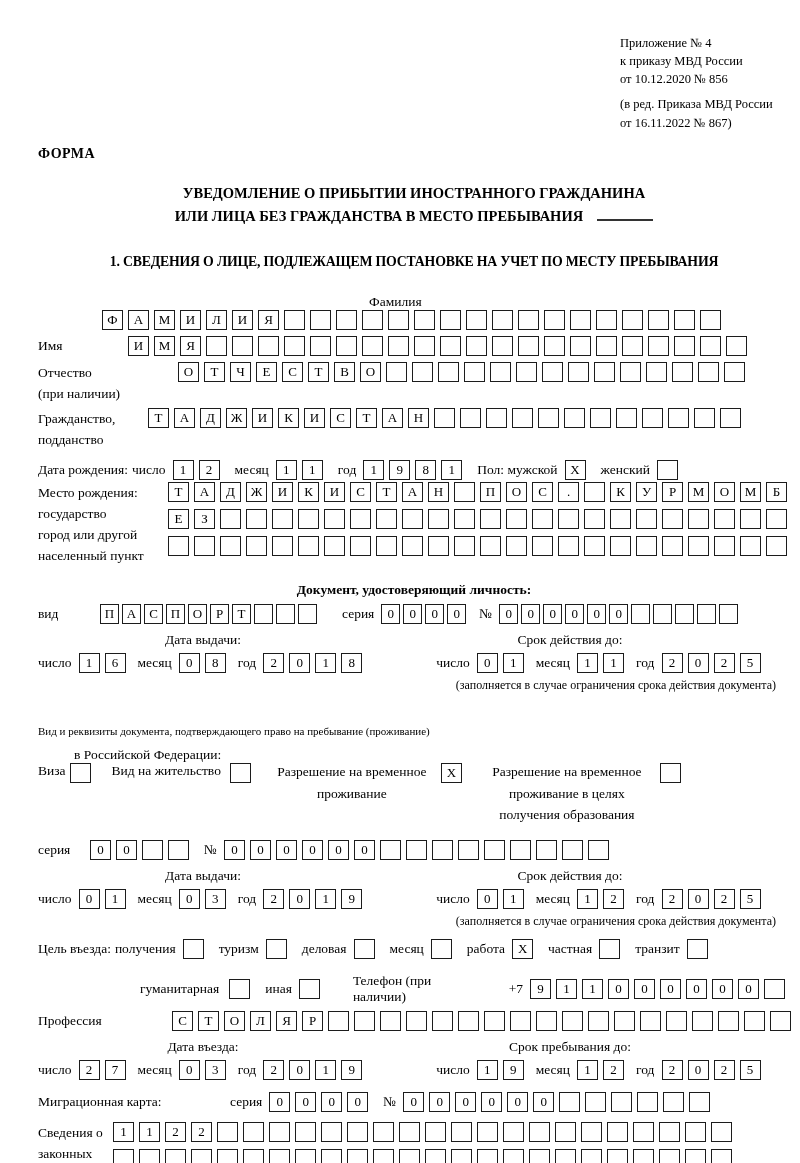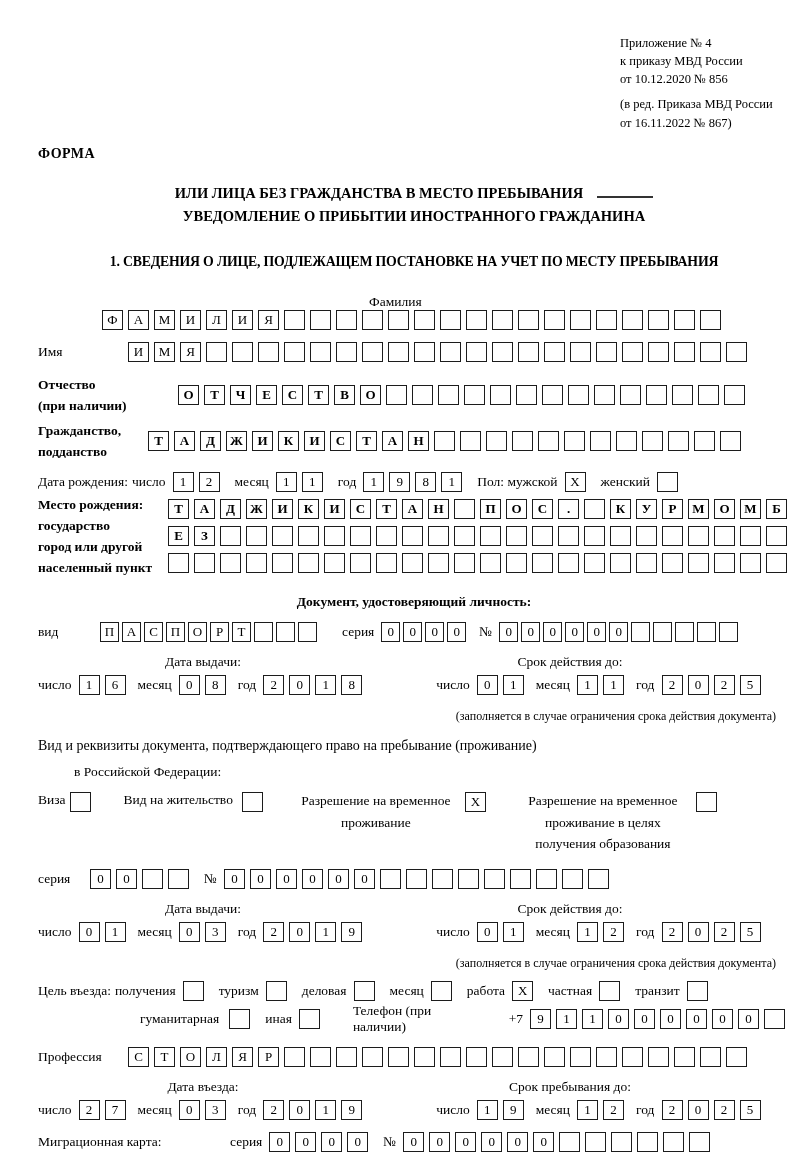--- a/index.html
+++ b/index.html
@@ -12,22 +12,22 @@
   
   .hdr{margin-left:582px;font-size:12.5px;line-height:1.45;width:190px;}
   .hdr .gap{margin-top:7px;}
   .forma{padding-right:30px;font-weight:bold;font-size:14px;margin-top:14px;letter-spacing:.5px;}
 
   .title{text-align:center;font-weight:bold;font-size:14.5px;margin-top:20px;line-height:1.6;}
   .uline{display:inline-block;width:56px;border-bottom:2px solid #333;margin-left:14px;}
   .sec{text-align:center;font-weight:bold;font-size:13.8px;margin-top:26px;letter-spacing:-.2px;}
 
   
-  .frow{display:flex;align-items:center;margin-top:12px;font-size:13.5px;}
-  .frow.top{align-items:center;font-weight:bold;}
+  .frow{display:flex;align-items:center;margin-top:6px;font-size:13.5px;}
+  .frow.top{align-items:flex-start;}
   .flabel{flex:0 0 auto;}
   .mlabel{line-height:21px;}
   .w90{width:90px;}
   .w110{width:110px;}
   .w130{width:130px;}
   .w140{width:140px;}
   .w75{width:75px;}
 
   .cells{display:flex;}
   .cell{
@@ -40,33 +40,33 @@
   .stack .cells{margin-bottom:7px;}
   .stack .cells:last-child{margin-bottom:0;}
 
   .inlbl{margin:0 7px 0 10px;}
   .inlbl.first{margin-left:4px;}
 
   .doc-head{text-align:center;font-weight:bold;font-size:13.5px;margin-top:16px;}
 
   
   .dates{margin-top:8px;font-size:13.5px;}
-  .dates-head{display:flex;margin-top:12px;}
+  .dates-head{display:flex;}
   .dates-head .dh1{width:330px;text-align:center;}
   .dates-head .dh2{width:380px;text-align:center;margin-left:12px;}
   .dateline{display:flex;align-items:center;margin-top:5px;}
   .dg{display:flex;align-items:center;}
   .dg .lbl{margin:0 7px;}
   .dg.second{margin-left:62px;}
-  .note{text-align:right;font-size:12px;margin-top:14px;padding-right:14px;}
-
-  .intro{font-size:14px;margin-top:14px;}
+  .note{text-align:right;font-size:12px;margin-top:5px;padding-right:14px;}
+
+  .intro{font-size:11px;margin-top:32px;}
   .intro2{font-size:13.5px;margin-top:10px;margin-left:36px;}
 
-  .optrow{display:flex;align-items:flex-start;margin-top:12px;font-size:13.5px;gap:12px;}
+  .optrow{display:flex;align-items:flex-start;font-size:13.5px;}
   .opt{display:flex;align-items:flex-start;margin-right:16px;}
   .opt .cells{margin-left:9px;margin-top:0;}
   .optlabel-multi{width:160px;text-align:center;line-height:1.6;margin-top:-2px;}
 
   .indent{margin-left:102px;}
 </style>
 </head>
 <body>
 
 <div class="page">
@@ -75,22 +75,22 @@
     <div>Приложение № 4</div>
     <div>к приказу МВД России</div>
     <div>от 10.12.2020 № 856</div>
     <div class="gap">(в ред. Приказа МВД России</div>
     <div>от 16.11.2022 № 867)</div>
   </div>
 
   <div class="forma">ФОРМА</div>
 
   <div class="title">
+    <div>УВЕДОМЛЕНИЕ О ПРИБЫТИИ ИНОСТРАННОГО ГРАЖДАНИНА</div>
     <div><span>ИЛИ ЛИЦА БЕЗ ГРАЖДАНСТВА В МЕСТО ПРЕБЫВАНИЯ</span><span class="uline"></span></div>
-    <div>УВЕДОМЛЕНИЕ О ПРИБЫТИИ ИНОСТРАННОГО ГРАЖДАНИНА</div>
   </div>
 
   <div class="sec">1. СВЕДЕНИЯ О ЛИЦЕ, ПОДЛЕЖАЩЕМ ПОСТАНОВКЕ НА УЧЕТ ПО МЕСТУ ПРЕБЫВАНИЯ</div>
 
   <div class="frow" style="margin-top:24px;flex-direction:column;">
     <div class="flabel w90">Фамилия</div>
     <div class="cells">
         <div class="cell">Ф</div>
         <div class="cell">А</div>
         <div class="cell">М</div>
@@ -547,21 +547,21 @@
     <span class="inlbl">частная</span>
     <div class="cells">
         <div class="cell"></div>
       </div>
     <span class="inlbl">транзит</span>
     <div class="cells">
         <div class="cell"></div>
       </div>
   </div>
 
-  <div class="frow indent" style="margin-top:2px;">
+  <div class="frow indent" style="margin-top:14px;">
     <span>гуманитарная</span>
     <div class="cells" style="margin-left:10px;">
         <div class="cell"></div>
       </div>
     <span class="inlbl">иная</span>
     <div class="cells">
         <div class="cell"></div>
       </div>
     <span class="inlbl" style="margin-left:28px;">Телефон (при наличии)</span>
     <span class="inlbl" style="margin-left:26px;">+7</span>
@@ -572,21 +572,21 @@
         <div class="cell">0</div>
         <div class="cell">0</div>
         <div class="cell">0</div>
         <div class="cell">0</div>
         <div class="cell">0</div>
         <div class="cell">0</div>
         <div class="cell"></div>
       </div>
   </div>
 
-  <div class="frow" style="">
+  <div class="frow" style="gap:44px;">
     <div class="flabel w90">Профессия</div>
     <div class="cells">
         <div class="cell">С</div>
         <div class="cell">Т</div>
         <div class="cell">О</div>
         <div class="cell">Л</div>
         <div class="cell">Я</div>
         <div class="cell">Р</div>
         <div class="cell"></div>
         <div class="cell"></div>

